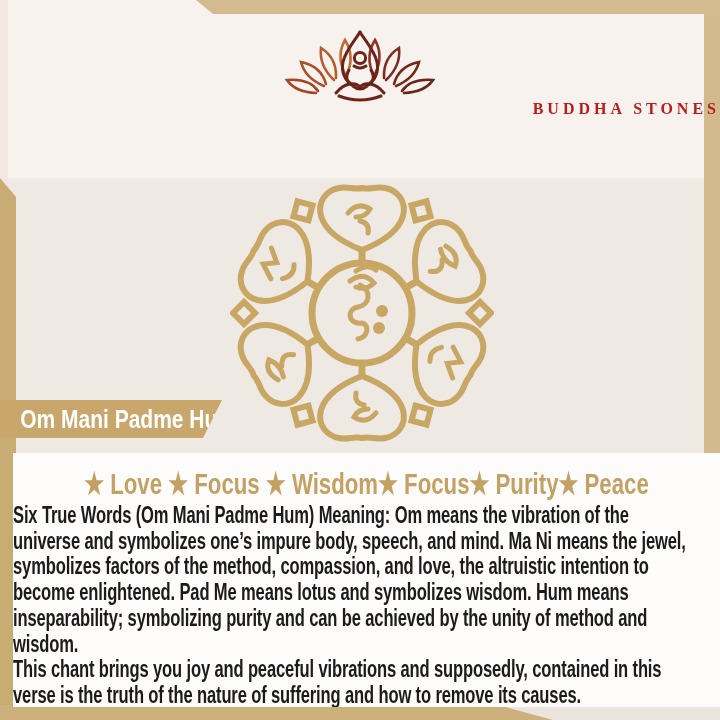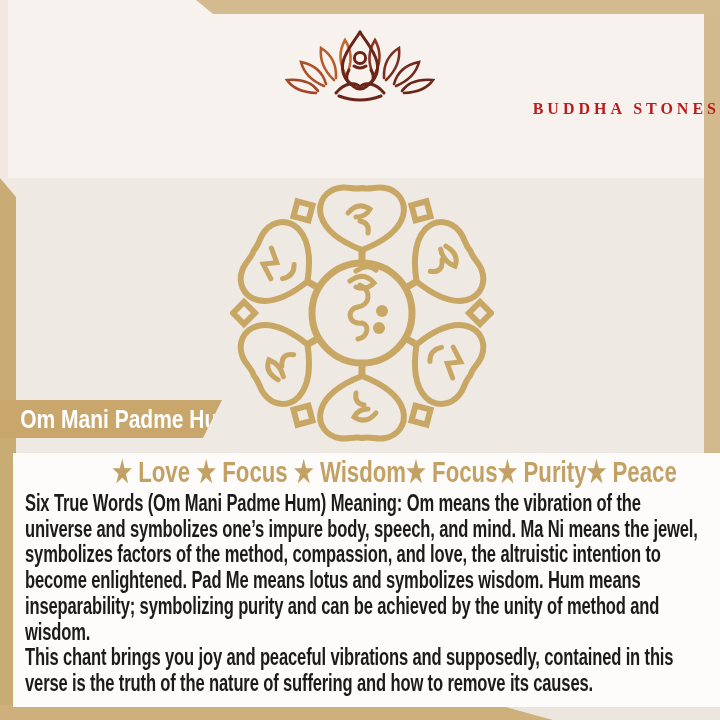--- a/index.html
+++ b/index.html
@@ -35,24 +35,24 @@
   .mandala-wrap{position:absolute;left:230px;top:181px;width:264px;height:264px;}
   
   .mantra-badge{position:absolute;left:0;top:400px;width:222px;height:38px;background:#c9a76c;
     clip-path:polygon(0 0,222px 0,203px 38px,0 38px);
     display:flex;align-items:center;}
   .mantra-badge span{display:inline-block;white-space:nowrap;padding-left:24px;
     font-size:25px;font-weight:bold;color:#ffffff;transform:scaleX(0.84);transform-origin:0 50%;}
   
   .desc-panel{position:absolute;left:13px;top:453px;width:707px;height:254px;
     background:#fdfcfa;overflow:hidden;}
-  .keywords-line{margin-top:1px;display:flex;}
+  .keywords-line{margin-top:13px;display:flex;justify-content:center;}
   .keywords-line span{display:inline-block;white-space:nowrap;
     font-size:30px;font-weight:bold;color:#c3a165;transform:scaleX(0.74);}
-  .desc-body{margin-top:2px;padding-left:12px;}
+  .desc-body{margin-top:2px;padding-left:0;}
   .desc-line{white-space:nowrap;font-size:23px;font-weight:bold;color:#1b1b1b;
     letter-spacing:-0.2px;line-height:25.7px;transform:scaleX(0.72);transform-origin:0 50%;}
   svg{display:block;}
 </style>
 </head>
 <body>
 
 <div class="stage">
 
   <div class="section-lower-bg"></div>

